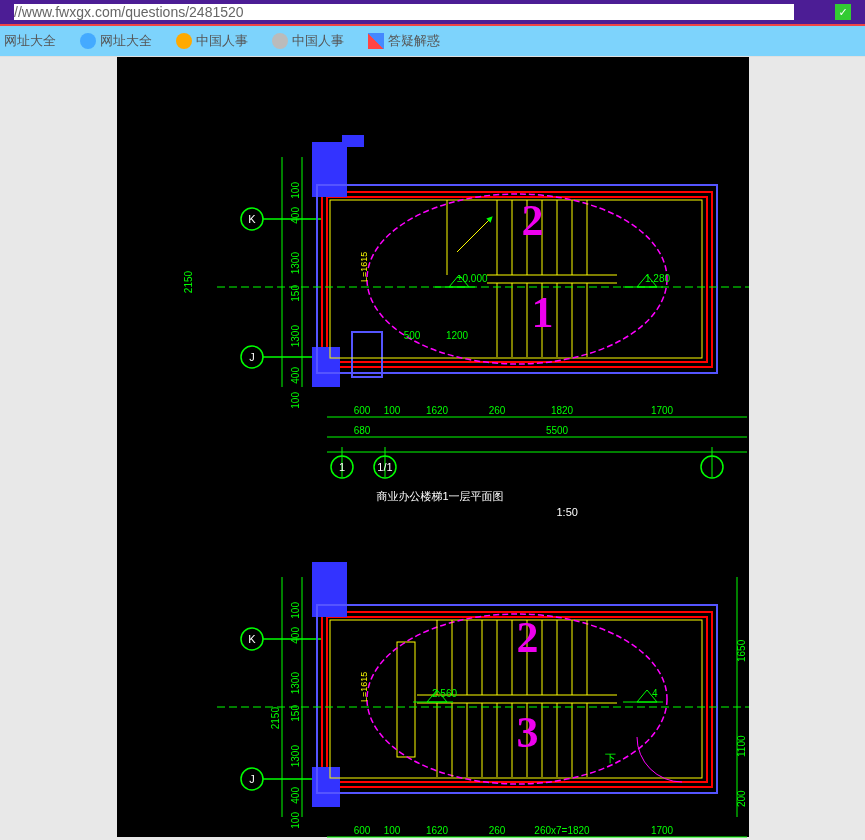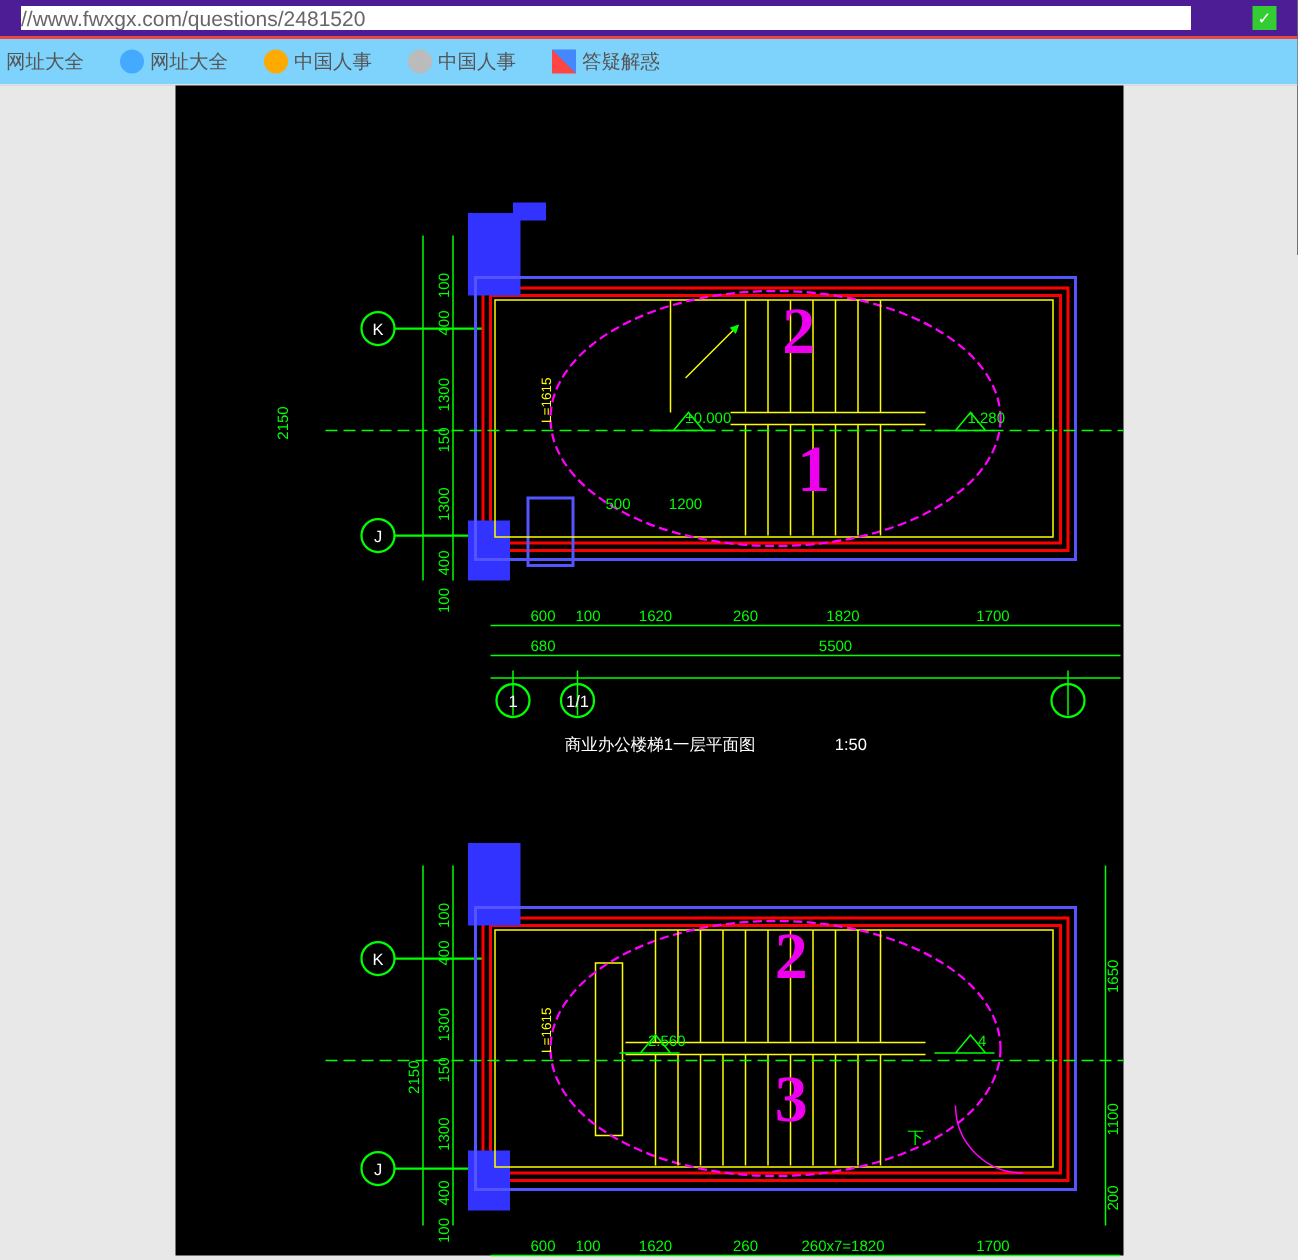--- a/index.html
+++ b/index.html
@@ -14,21 +14,21 @@
 .ic.or{background:#fa0}
 .ic.gr{background:#bbb}
 .ic.red{border-radius:0;background:linear-gradient(45deg,#f44 50%,#48f 50%)}
 .stage{padding:0;display:flex;justify-content:center}
 .cad{background:#000;width:632px;height:780px;position:relative}
 .plan{position:absolute;left:0;width:632px}
 .p1{top:0;height:440px}
 .p2{top:460px;height:380px}
 svg{width:100%;height:100%}
 .title{position:absolute;color:#fff;font-size:11px;left:260px;top:432px}
-.scale{position:absolute;color:#fff;font-size:11px;left:440px;top:434px}
+.scale{position:absolute;color:#fff;font-size:11px;left:440px;top:449px}
 .ann{position:absolute;color:#e0e;font-family:"Comic Sans MS",cursive;font-size:44px;font-weight:bold}
 </style>
 </head>
 <body>
 
 <div class="addr">
   <input value="//www.fwxgx.com/questions/2481520" style="">
   <span class="badge">✓</span>
 </div>
 <div class="bm">

